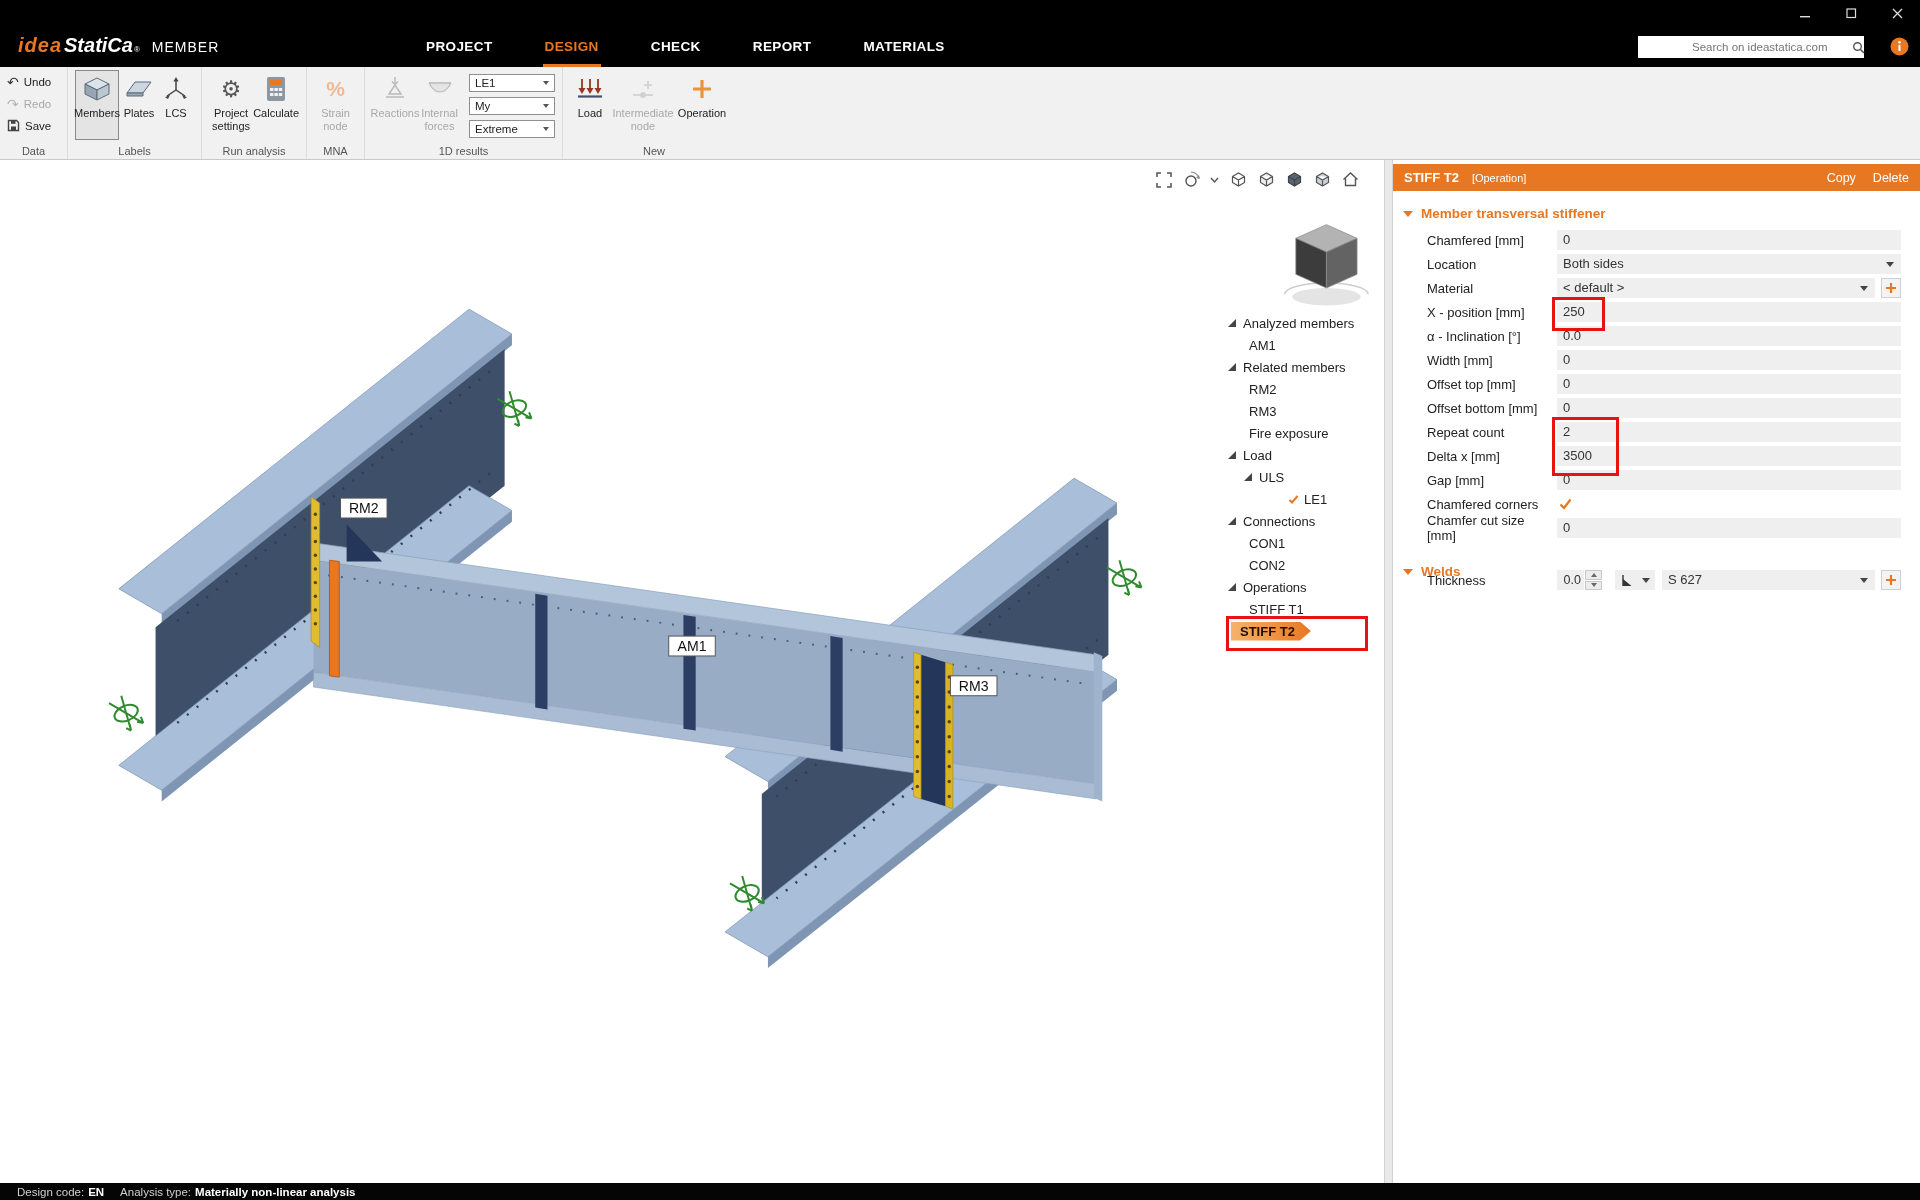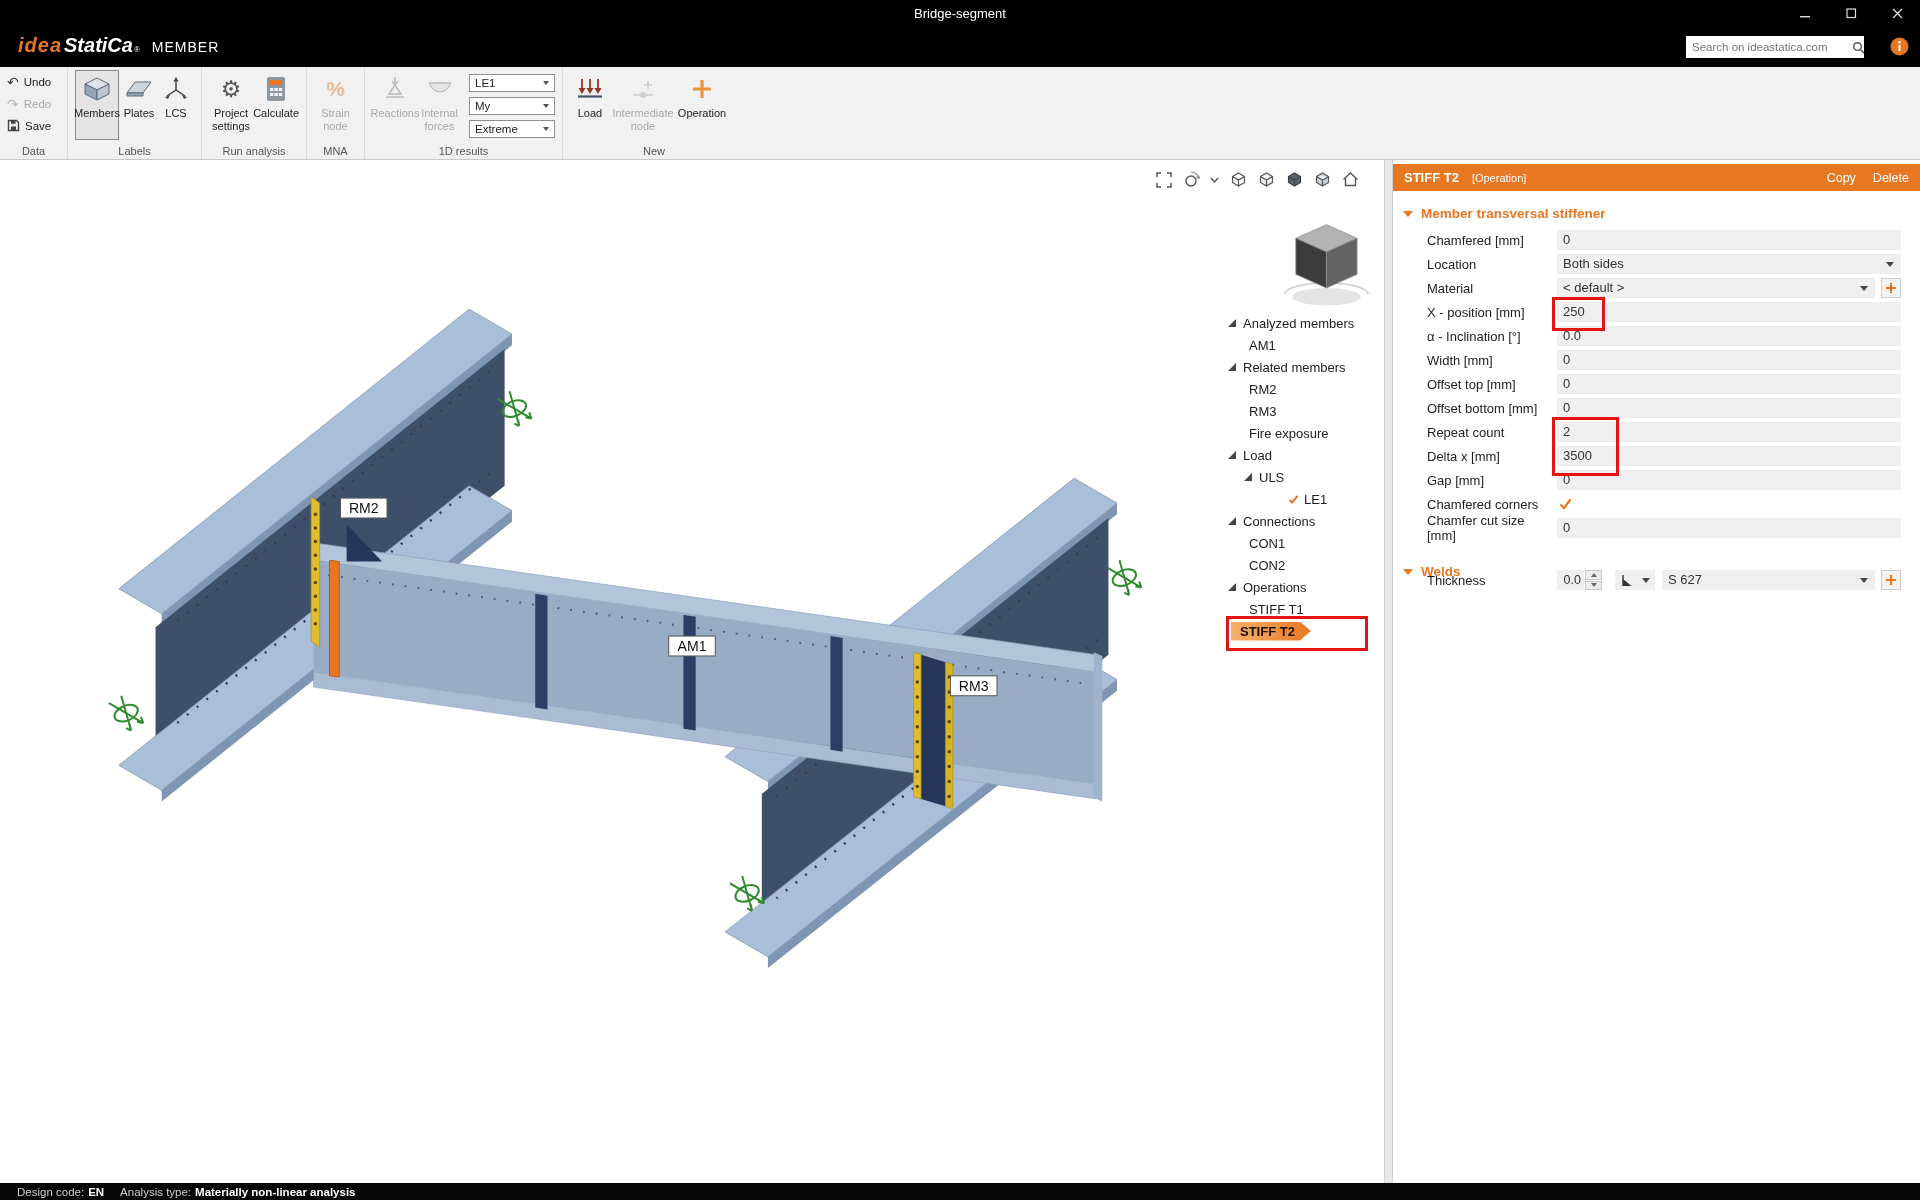--- a/index.html
+++ b/index.html
@@ -17,21 +17,21 @@
   .menubar{position:absolute;left:0;top:27px;width:100%;height:40px;background:#000;}
   .logo{position:absolute;left:18px;top:7px;display:flex;align-items:baseline;color:#fff;}
   .logo-idea{color:#e87722;font-weight:bold;font-style:italic;font-size:20px;letter-spacing:1px;}
   .logo-statica{color:#fff;font-weight:bold;font-style:italic;font-size:20px;margin-left:2px;}
   .logo-reg{color:#fff;font-size:8px;vertical-align:super;margin-left:1px;}
   .logo-app{color:#fff;font-size:14px;margin-left:12px;letter-spacing:1px;}
   .tabs{position:absolute;left:424px;top:0;height:40px;display:flex;gap:48px;}
   .tab{color:#fff;font-size:13.5px;font-weight:600;letter-spacing:.4px;padding:12px 2px 8px;
        border-bottom:3px solid transparent;cursor:pointer;}
   .tab.active{color:#e87722;border-bottom-color:#e87722;}
-  .search{position:absolute;right:56px;top:9px;width:178px;height:22px;background:#fff;display:flex;align-items:center;}
+  .search{position:absolute;right:56px;top:9px;width:178px;height:22px;background:#fff;display:flex;align-items:center;padding-left:48px;}
   .search input{flex:1;border:0;outline:0;background:transparent;font-size:11.5px;color:#444;padding:0 6px;font-family:"Liberation Sans",sans-serif;}
   .search .mag{margin-right:5px;display:flex;}
   .info-btn{position:absolute;right:11px;top:10px;cursor:pointer;display:flex;}
 
   
   .ribbon{position:absolute;left:0;top:67px;width:100%;height:93px;background:#f1f1f1;
           border-bottom:1px solid #c9c9c9;display:flex;box-sizing:border-box;}
   .rgroup{position:relative;height:100%;border-right:1px solid #dcdcdc;box-sizing:border-box;
           display:flex;align-items:flex-start;padding:3px 7px 15px;}
   .glabel{position:absolute;bottom:2px;left:0;right:0;text-align:center;font-size:11px;color:#555;}
@@ -127,21 +127,20 @@
   .statusbar b{color:#fff;font-weight:bold;margin-left:4px;}
   .sb1{margin-left:17px;display:flex;}
   .sb2{margin-left:16px;display:flex;}
 </style>
 </head>
 <body>
 
 <div id="stage">
 
   <div class="titlebar">
-    <div class="win-title">Bridge-segment</div>
     <div class="win-controls">
       <div class="win-btn">
         <svg width="11" height="11">
             <rect y="8" width="10" height="1.4" fill="#ddd"></rect>
           </svg>
       </div>
       <div class="win-btn">
         <svg width="11" height="11">
             <rect x="1" y="1" width="8.5" height="8.5" fill="none" stroke="#ddd" stroke-width="1.2"></rect>
           </svg>
@@ -153,20 +152,27 @@
       </div>
     </div>
   </div>
 
   <div class="menubar">
     <div class="logo">
       <span class="logo-idea">idea</span>
       <span class="logo-statica">StatiCa</span>
       <span class="logo-reg">®</span>
       <span class="logo-app">MEMBER</span>
+    </div>
+    <div class="tabs">
+      <div class="tab">PROJECT</div>
+      <div class="tab active">DESIGN</div>
+      <div class="tab">CHECK</div>
+      <div class="tab">REPORT</div>
+      <div class="tab">MATERIALS</div>
     </div>
     <div class="search">
       <input placeholder="Search on ideastatica.com" style="">
       <span class="mag">
         <svg width="13" height="13">
             <circle cx="5.5" cy="5.5" r="3.8" fill="none" stroke="#555" stroke-width="1.4"></circle>
             <path d="M8.5 8.5 L12 12" stroke="#555" stroke-width="1.6"></path>
           </svg>
       </span>
     </div>

